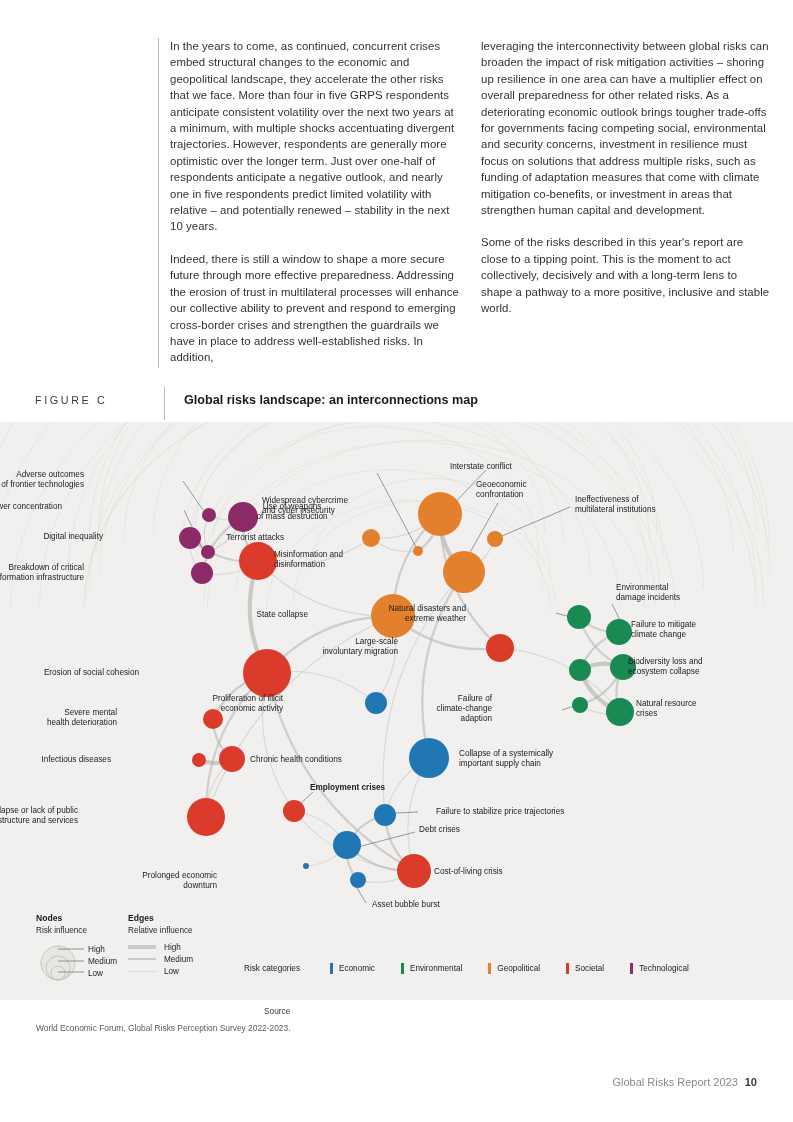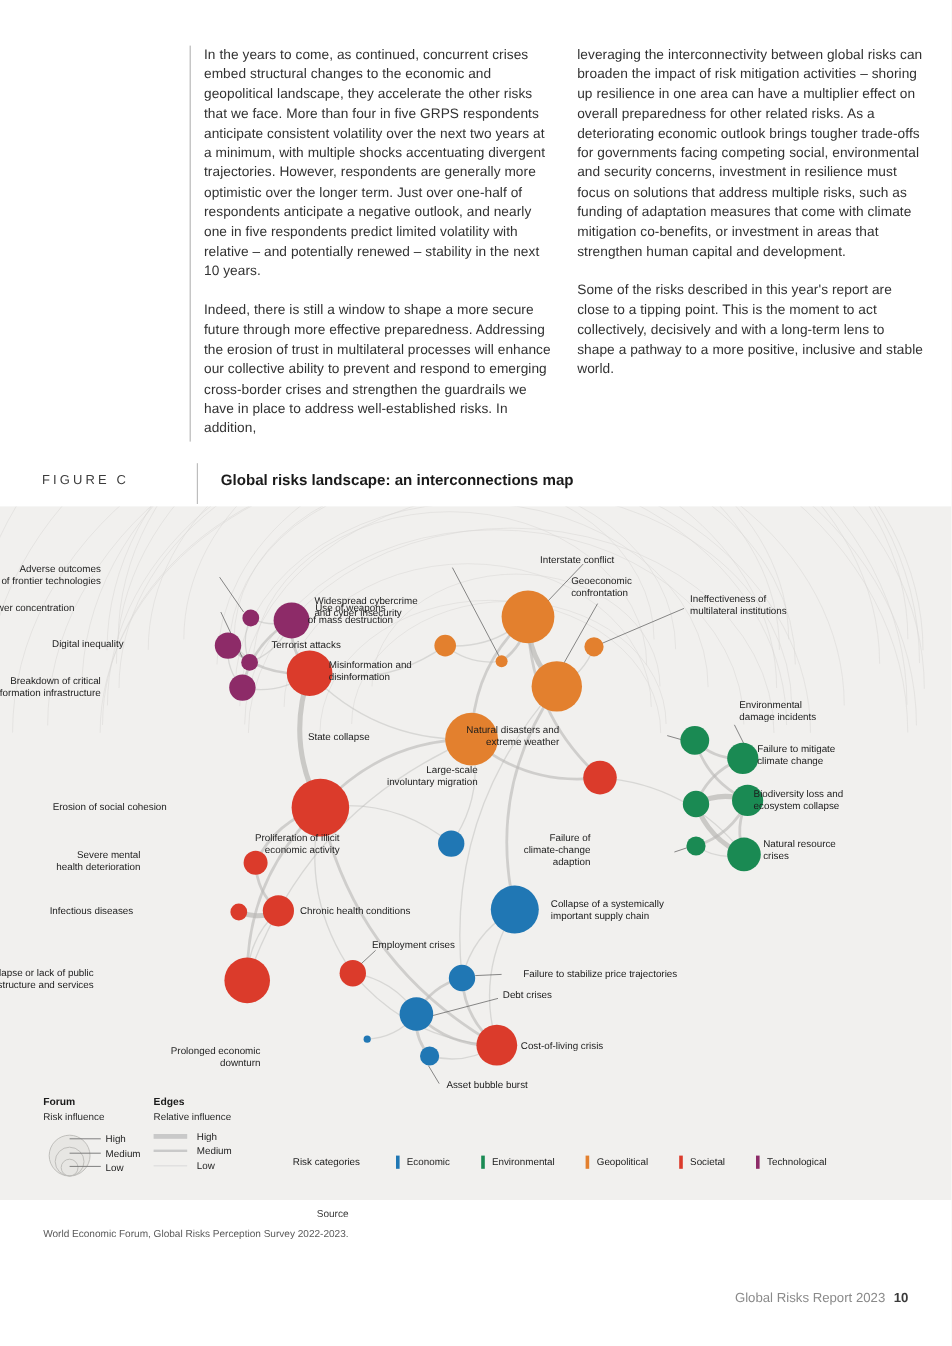--- a/index.html
+++ b/index.html
@@ -261,35 +261,35 @@
 climate change</div>
         <div class="node-label lbl-l" style="left: 628px; width: 230px; top: 235px;">Biodiversity loss and
 ecosystem collapse</div>
         <div class="node-label lbl-r" style="left: 262px; width: 230px; top: 272px;">Failure of
 climate-change
 adaption</div>
         <div class="node-label lbl-l" style="left: 636px; width: 230px; top: 277px;">Natural resource
 crises</div>
         <div class="node-label lbl-l" style="left: 459px; width: 230px; top: 327px;">Collapse of a systemically
 important supply chain</div>
-        <div class="node-label lbl-l" style="left: 310px; width: 230px; top: 361px;">Employment crises</div>
+        <div class="node-label lbl-l" style="left: 310px; width: 230px; top: 361px; font-weight: bold;">Employment crises</div>
         <div class="node-label lbl-r" style="left: -152px; width: 230px; top: 384px;">Collapse or lack of public
 infrastructure and services</div>
         <div class="node-label lbl-l" style="left: 424px; width: 230px; top: 385px; padding-left: 12px;">Failure to stabilize price trajectories</div>
         <div class="node-label lbl-l" style="left: 419px; width: 230px; top: 403px;">Debt crises</div>
         <div class="node-label lbl-r" style="left: -13px; width: 230px; top: 449px;">Prolonged economic
 downturn</div>
         <div class="node-label lbl-l" style="left: 434px; width: 230px; top: 445px;">Cost-of-living crisis</div>
         <div class="node-label lbl-l" style="left: 372px; width: 230px; top: 478px;">Asset bubble burst</div>
       </div>
   </div>
 
   <div class="legend">
     <div class="lg-nodes">
-      <div class="lg-title">Forum</div>
+      <div class="lg-title">Nodes</div>
       <div class="lg-sub">Risk influence</div>
       <div class="lg-rows">
         <svg width="110" height="40" viewBox="0 0 110 40">
           <circle cx="22" cy="22" r="17" fill="#e7e6e3" stroke="#bdbcb9" stroke-width="0.8"></circle>
           <circle cx="22" cy="27" r="12" fill="none" stroke="#bdbcb9" stroke-width="0.8"></circle>
           <circle cx="22" cy="32" r="7" fill="none" stroke="#bdbcb9" stroke-width="0.8"></circle>
           <line x1="22" y1="8" x2="48" y2="8" stroke="#7a7a7a" stroke-width="0.8"></line>
           <line x1="22" y1="20" x2="48" y2="20" stroke="#7a7a7a" stroke-width="0.8"></line>
           <line x1="22" y1="31" x2="48" y2="31" stroke="#7a7a7a" stroke-width="0.8"></line>
         </svg>

